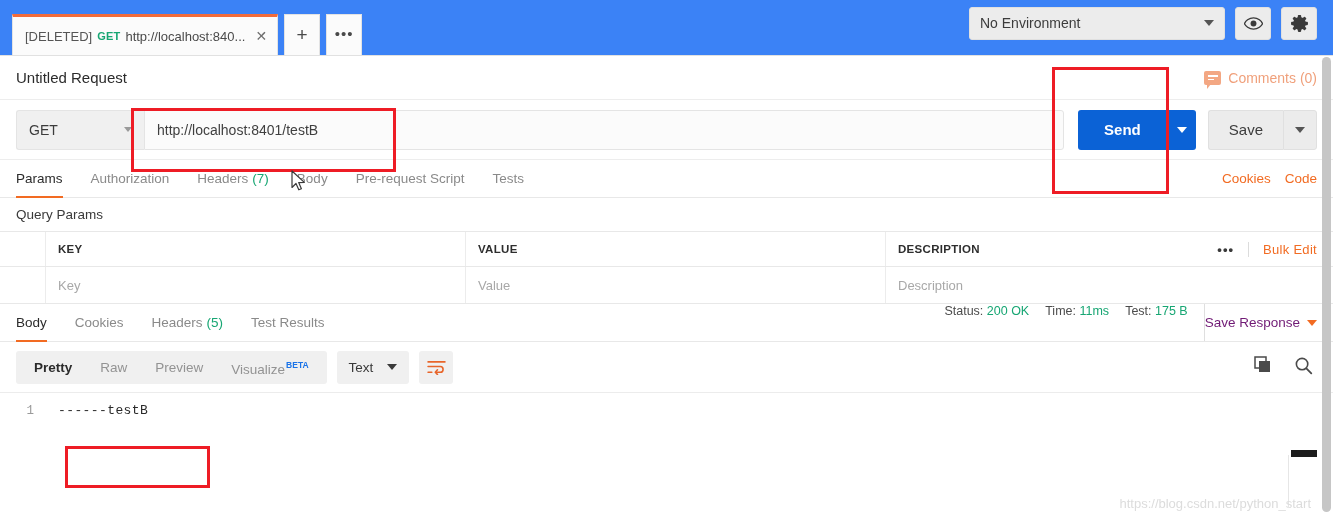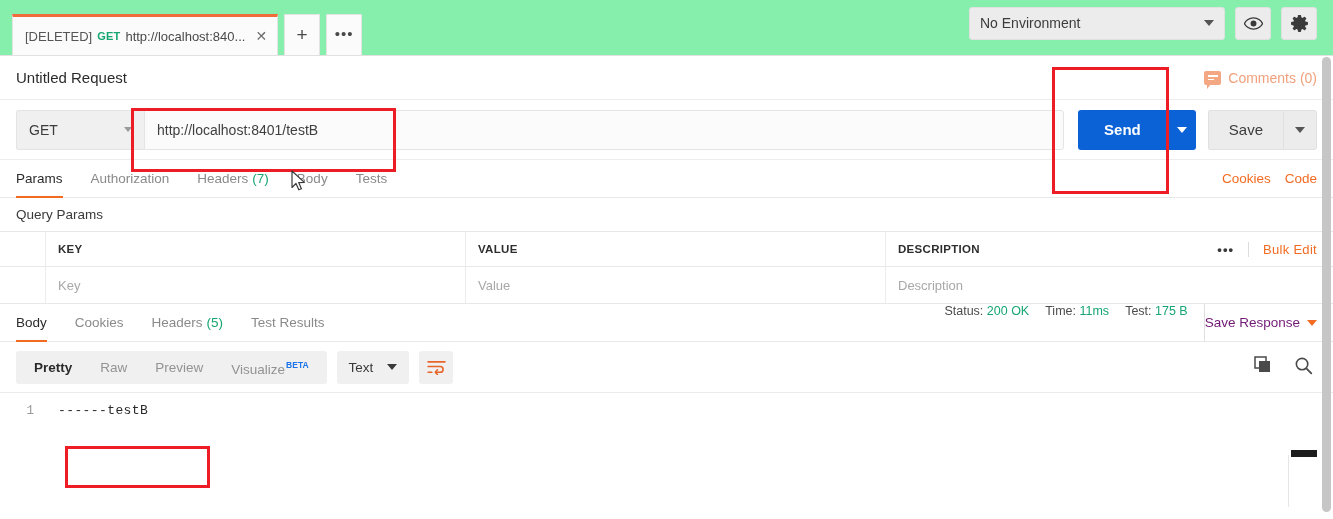--- a/index.html
+++ b/index.html
@@ -19,21 +19,21 @@
     position: relative;
     width: 1333px;
     height: 519px;
     background: #fff;
     box-sizing: border-box;
   }
 
   
   .topbar {
     height: 56px;
-    background: #86efac;
+    background: #3b82f6;
     border-bottom: 1px solid #e1e1e1;
     display: flex;
     align-items: flex-end;
     position: relative;
     box-sizing: border-box;
   }
   .tabstrip {
     display: flex;
     align-items: flex-end;
     padding-left: 12px;
@@ -671,20 +671,23 @@
       <span>Authorization</span>
     </div>
     <div class="rtab">
       <span>Headers</span>
       <span class="count">(7)</span>
     </div>
     <div class="rtab">
       <span>Body</span>
     </div>
     <div class="rtab">
+      <span>Pre-request Script</span>
+    </div>
+    <div class="rtab">
       <span>Tests</span>
     </div>
     <div class="req-tabs-right">
       <span>Cookies</span>
       <span>Code</span>
     </div>
   </div>
 
   <div class="qp-title">Query Params</div>
   <div class="params-table">
@@ -791,14 +794,15 @@
   </div>
 
   <div class="annot" id="annot-url"></div>
   <div class="annot" id="annot-send"></div>
   <div class="annot" id="annot-body"></div>
 
   <svg class="cursor" width="16" height="24" viewBox="0 0 16 24">
     <path d="M1 1l0 16.5 4-4 2.8 6.3 2.6-1.1-2.7-6.1 5.6-0.2z" fill="#ffffff" stroke="#3a3a3a" stroke-width="1.2" stroke-linejoin="round"></path>
   </svg>
 
+  <div class="watermark">https://blog.csdn.net/python_start</div>
 
 </div>
 
 </body></html>

